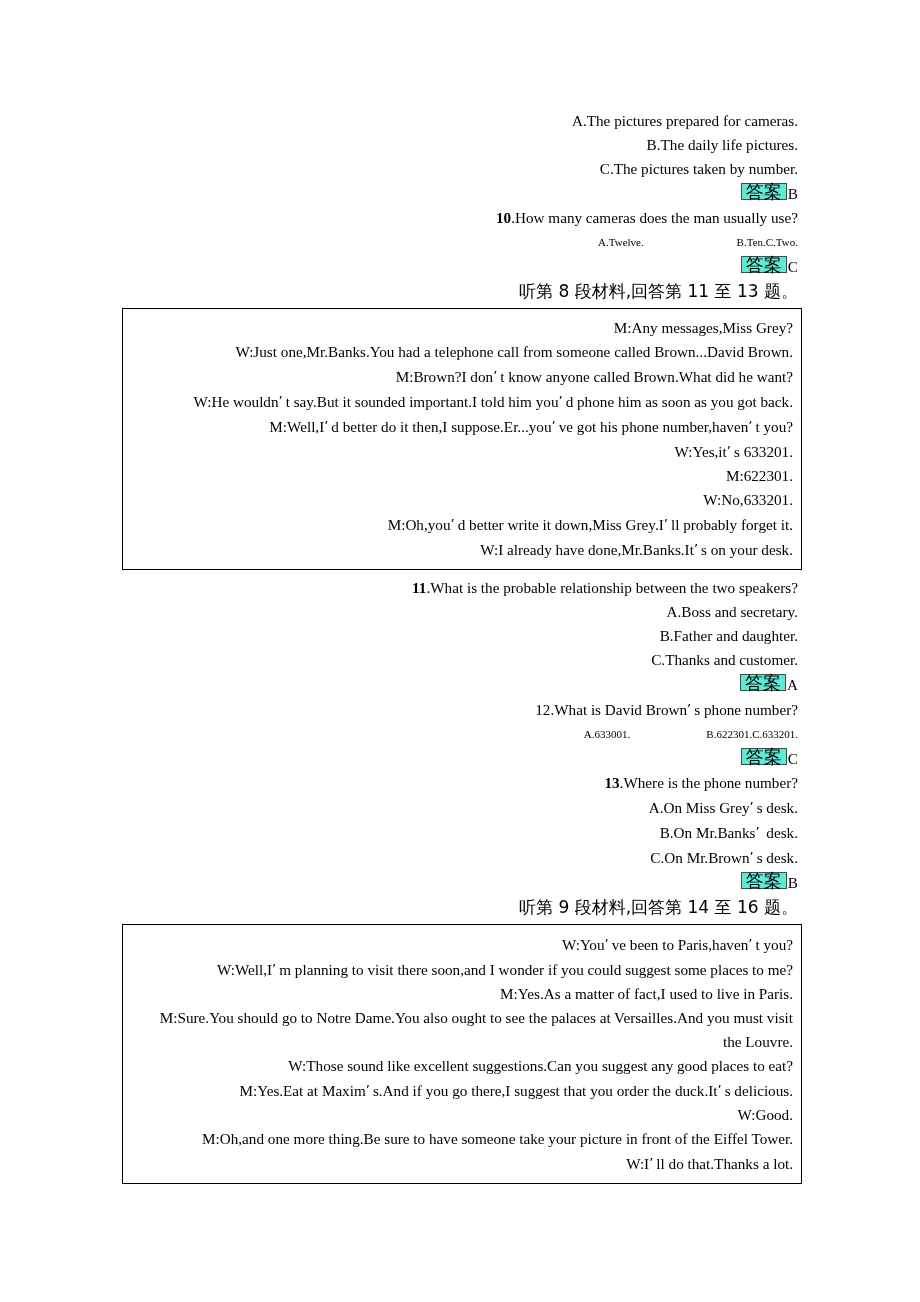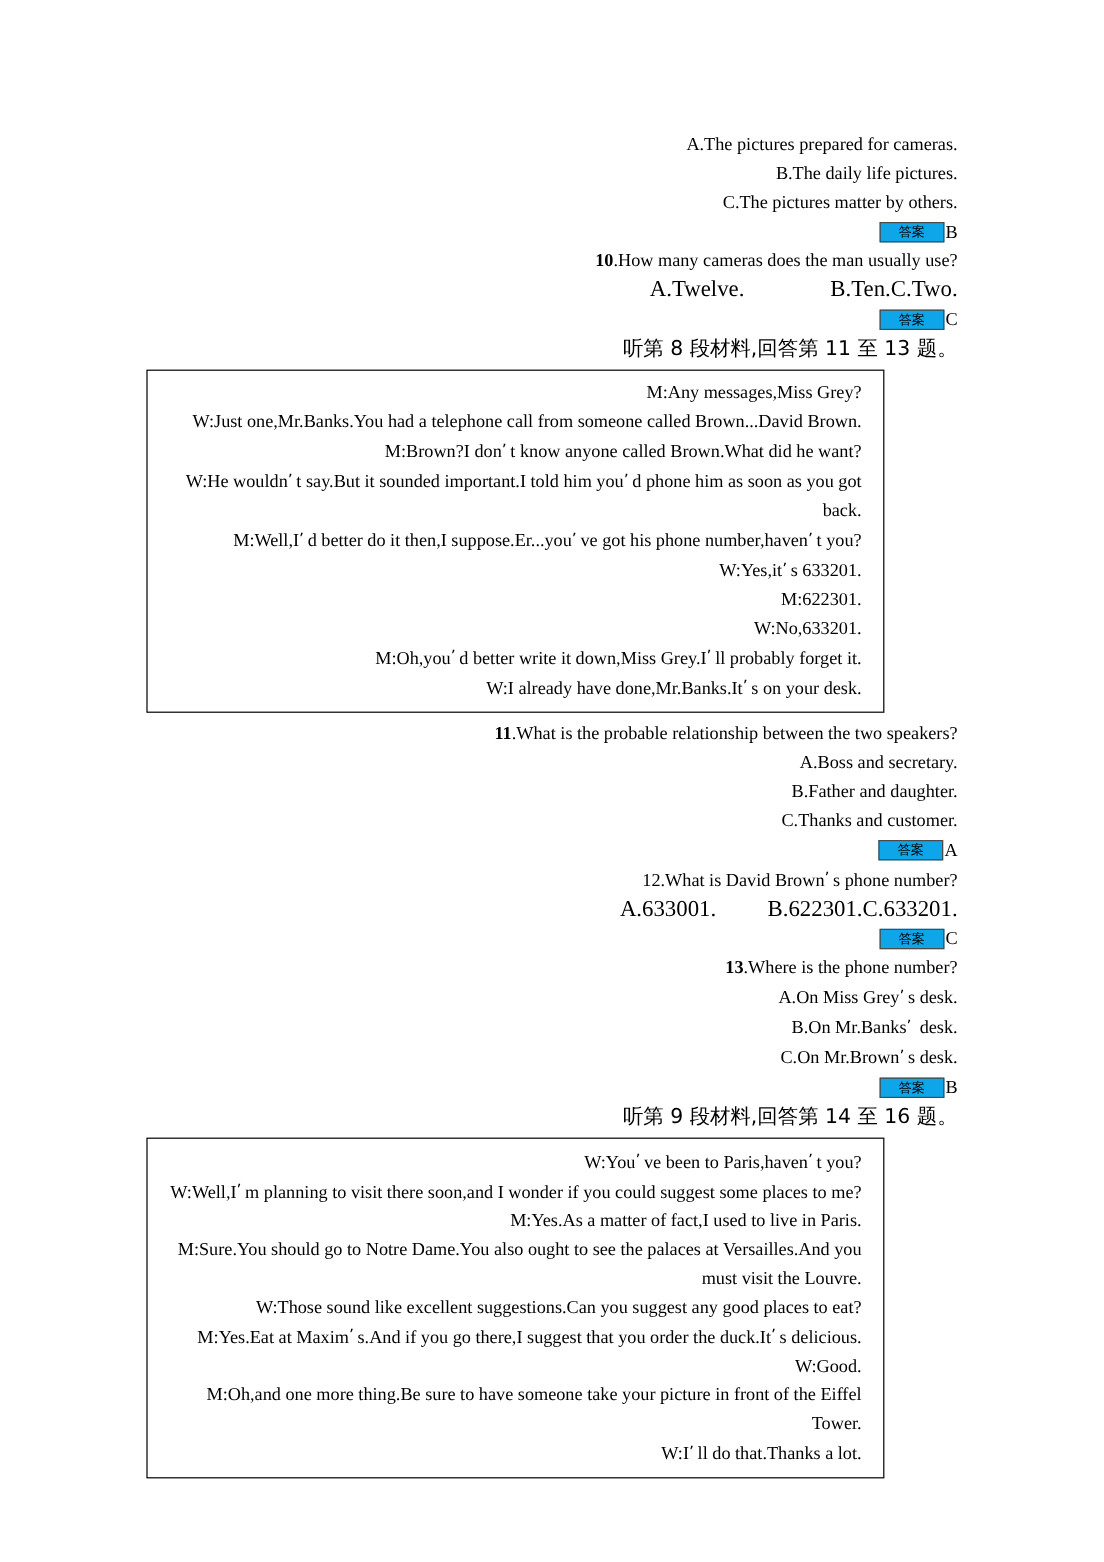--- a/index.html
+++ b/index.html
@@ -20,79 +20,80 @@
     height: 1302px;
     box-sizing: border-box;
     padding: 109px 122px 0 130px;
     text-align: right;
   }
   
   .line {
     font-size: 15.2px;
     line-height: 24px;
     white-space: pre;
+    margin-left: 26px;
   }
   .opt-line {
     font-size: 15.2px;
     line-height: 24px;
     white-space: pre;
     display: block;
   }
   .qnum {
     font-weight: bold;
   }
   
   .opts {
-    font-size: 19px;
+    font-size: 11px;
     line-height: 24px;
     display: block;
     white-space: pre;
   }
   .opts .o {
     display: inline-block;
   }
   .opts .o0 { width: 146px; }
   .opts .o1 { width: 122px; }
   .opts .o2 { width: auto; }
   
   .ans-line {
     font-size: 15.2px;
     line-height: 24px;
     white-space: pre;
     margin-top: 1px;
   }
   .ans-badge {
     display: inline-block;
-    background: #0ea5e9;
+    background: #5eead4;
     border: 1px solid #4a4a4a;
     font-family: "DejaVu Sans", sans-serif;
-    font-size: 11px;
+    font-size: 18px;
     line-height: 15px;
-    padding: 0 15px;
+    padding: 0 4px;
     letter-spacing: 0px;
     vertical-align: 1px;
     margin-right: 1px;
   }
   .ans-letter {
     font-size: 15.2px;
   }
   
   .cn-line {
     font-size: 17px;
     line-height: 24px;
     white-space: pre;
     font-family: "DejaVu Sans", "Liberation Sans", sans-serif;
   }
   
   .dialog-box {
     border: 1.3px solid #000000;
     box-sizing: border-box;
     margin: 5px 0 6px -8px;
-    width: 615px;
-    padding: 7px 18px 7px 10px;
+    width: 680px;
+    padding: 7px 8px 7px 10px;
   }
   .dialog-box .line {
     font-size: 15.2px;
     line-height: 24px;
     white-space: normal;
   }
   
   .apos {
     font-family: "DejaVu Sans", sans-serif;
     font-size: 13px;
@@ -100,21 +101,21 @@
     padding-right: 3px;
   }
 </style>
 </head>
 <body>
 
 <div class="page">
 
   <div class="opt-line">A.The pictures prepared for cameras.</div>
   <div class="opt-line">B.The daily life pictures.</div>
-  <div class="opt-line">C.The pictures matter by others.</div>
+  <div class="opt-line">C.The pictures taken by number.</div>
   <div class="ans-line"><span class="ans-badge">答案</span><span class="ans-letter">B</span></div>
 
   <div class="line"><span class="qnum">10</span><span>.How many cameras does the man usually use?</span></div>
   <div class="opts"><span class="o o0">A.Twelve.</span><span class="o o1">B.Ten.</span><span class="o o2">C.Two.</span></div>
   <div class="ans-line"><span class="ans-badge">答案</span><span class="ans-letter">C</span></div>
 
   <div class="cn-line">听第 8 段材料,回答第 11 至 13 题。</div>
 
   <div class="dialog-box">
     <div class="line">M:Any messages,Miss Grey?</div>

